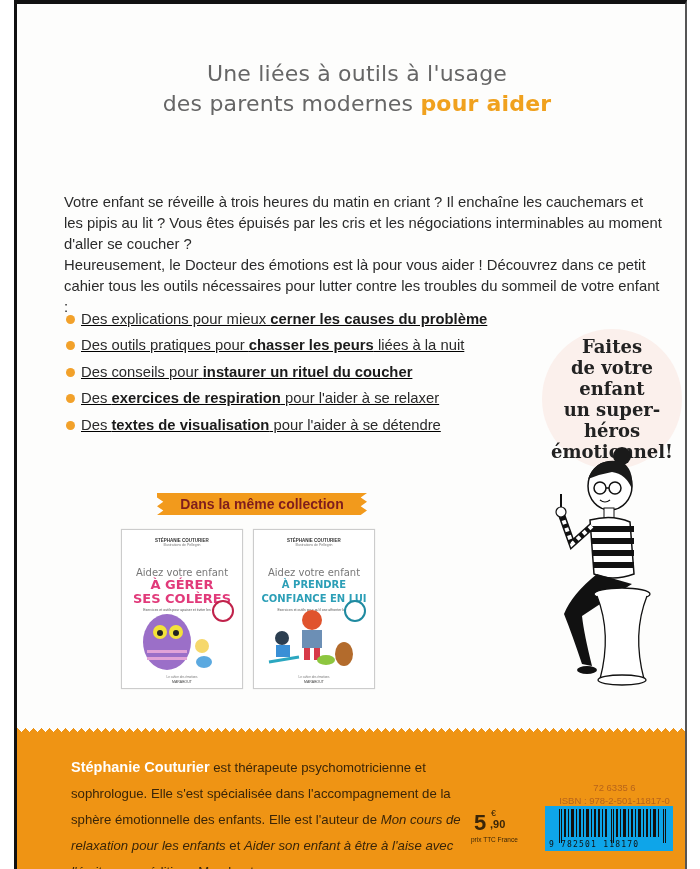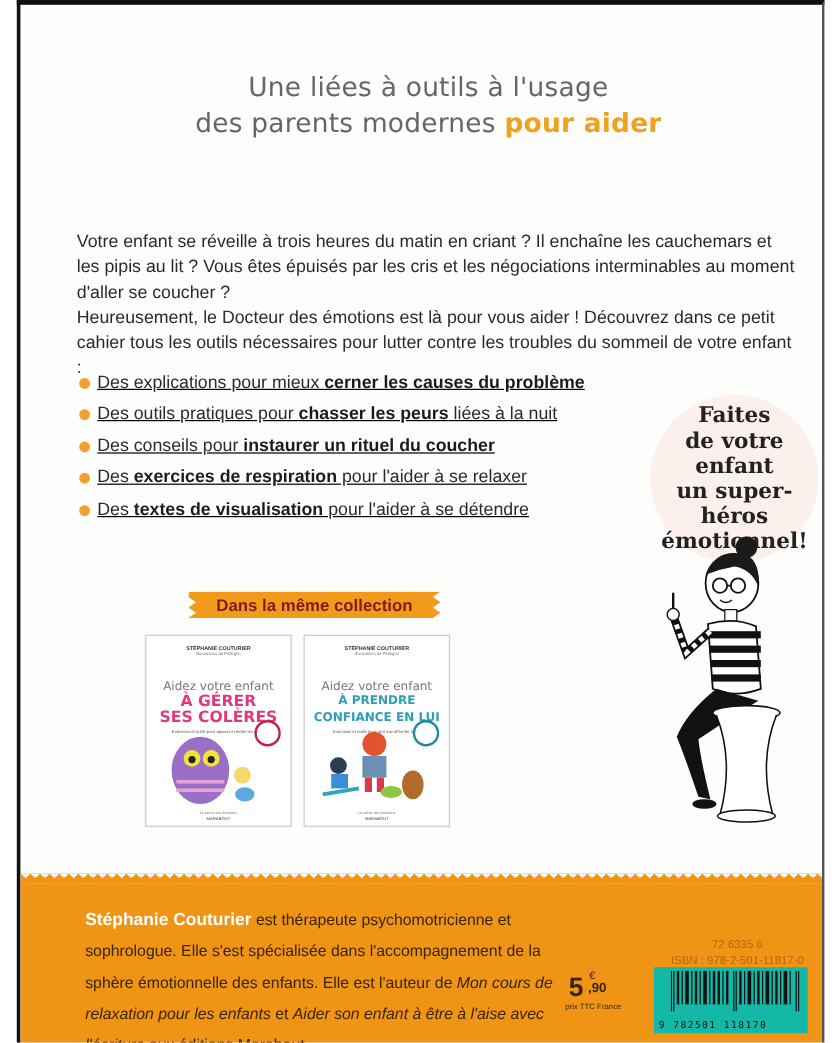--- a/index.html
+++ b/index.html
@@ -96,21 +96,21 @@
 
   .price { position: absolute; left: 457px; top: 806px; color: #3a2508; }
   .price .big { font-size: 22px; font-weight: bold; }
   .price .cents { position: absolute; left: 16px; top: 8px; font-size: 11px; font-weight: bold; }
   .price .cur { position: absolute; left: 17px; top: -2px; font-size: 9px; }
   .price .ttc { position: absolute; left: -3px; top: 26px; font-size: 6.5px; white-space: nowrap; color: #3a2508; }
 
   .codes { position: absolute; left: 535px; top: 777px; width: 125px; text-align: center; color: #b7641a; font-size: 9.5px; line-height: 13px; }
 
   .barcode {
-    position: absolute; left: 528px; top: 802px; width: 128px; height: 55px; background: #14b8a6;
+    position: absolute; left: 528px; top: 802px; width: 128px; height: 45px; background: #0ea5e9;
   }
   .barcode .bars { position: absolute; left: 14px; top: 3px; width: 110px; height: 34px; }
   .barcode .digits {
     position: absolute; left: 4px; bottom: 2px; width: 124px;
     font-family: "DejaVu Sans Mono", monospace; font-size: 8px; color: #111; letter-spacing: 1.2px;
   }
 </style>
 </head>
 <body>
 

